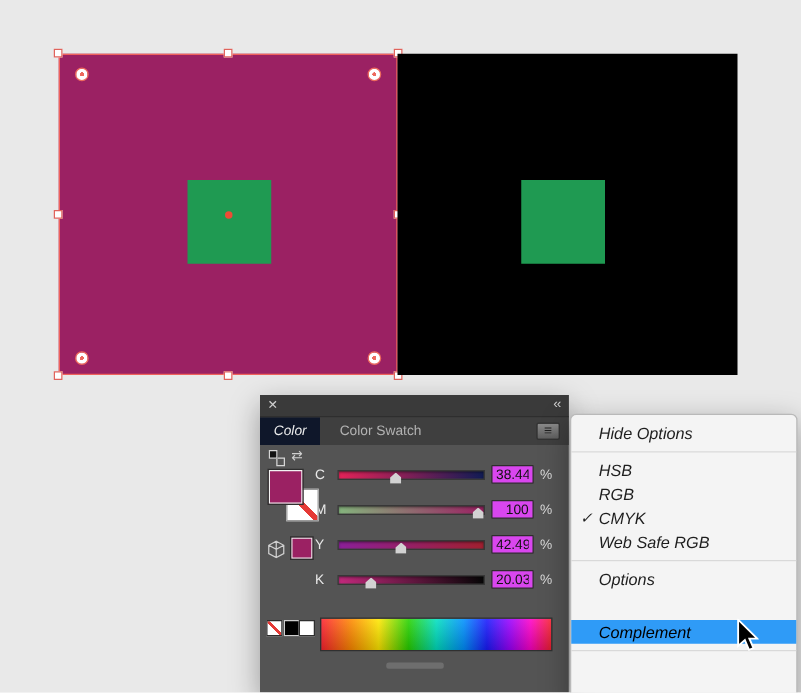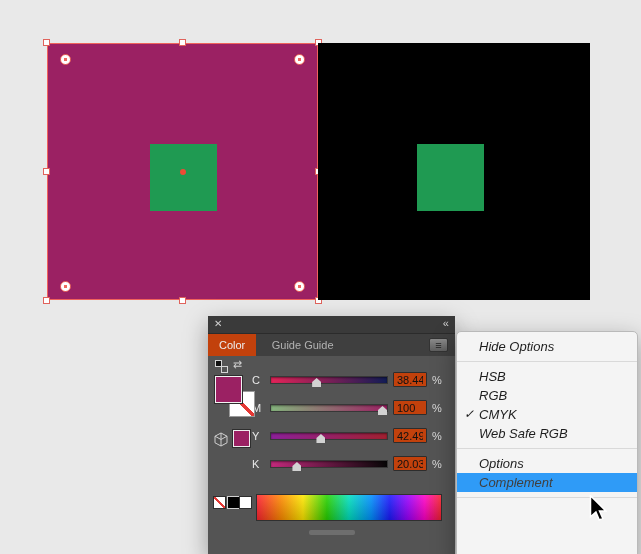--- a/index.html
+++ b/index.html
@@ -25,21 +25,21 @@
   .cw.tl{left:13px;top:11px}.cw.tr{right:13px;top:11px}.cw.bl{left:13px;bottom:8px}.cw.br{right:13px;bottom:8px}
 
   
   #panel{position:absolute;left:208px;top:316px;width:247px;height:238px;background:#545454;
          box-shadow:0 8px 22px rgba(0,0,0,.35);}
   #panel .titlebar{position:relative;height:17px;background:#3a3a3a;border-bottom:1px solid #2b2b2b;}
   #panel .titlebar .close{position:absolute;left:6px;top:2px;font-size:10px;color:#cfcfcf;cursor:default;}
   #panel .titlebar .collapse{position:absolute;right:7px;top:1px;font-size:11px;letter-spacing:-1px;color:#cfcfcf;}
   #panel .tabbar{position:relative;height:22px;background:#3f3f3f;}
   .tab{display:inline-block;height:22px;line-height:23px;padding:0 11px;font-size:11px;color:#b2b2b2;vertical-align:top;}
-  .tab.active{background:#c2410c;color:#ededed;}
+  .tab.active{background:#0f172a;color:#ededed;font-style:italic;}
   .menu-btn{position:absolute;right:7px;top:4px;width:19px;height:14px;border-radius:2px;border:1px solid #333;
             background:linear-gradient(#8a8a8a,#5e5e5e);text-align:center;line-height:13px;font-size:11px;color:#1f1f1f;box-sizing:border-box;}
   #panel .content{position:relative;height:199px;}
 
   
   .mini-fs{position:absolute;left:7px;top:4px;width:13px;height:13px;}
   .mini-fs .back{position:absolute;right:0;bottom:0;width:7px;height:7px;border:1px solid #d5d5d5;box-sizing:border-box;}
   .mini-fs .front{position:absolute;left:0;top:0;width:7px;height:7px;background:#111;border:1px solid #d5d5d5;box-sizing:border-box;}
   .swap{position:absolute;left:25px;top:2px;font-size:11px;color:#cfcfcf;}
   .fill-swatch{position:absolute;left:7px;top:20px;width:25px;height:25px;border:1px solid #f2f2f2;outline:1px solid #2e2e2e;z-index:2;}
@@ -50,21 +50,21 @@
 
   
   .row{position:absolute;left:0;width:100%;height:16px;}
   .row .lab{position:absolute;left:44px;top:2px;font-size:11px;color:#e8e8e8;}
   .row .track{position:absolute;left:62px;top:4px;width:118px;height:8px;border:1px solid #373737;box-sizing:border-box;
               box-shadow:inset 0 1px 2px rgba(0,0,0,.45);}
   .row .thumb{position:absolute;top:1px;width:9px;height:9px;background:#d2d2d2;
               clip-path:polygon(50% 0,100% 45%,100% 100%,0 100%,0 45%);
               filter:drop-shadow(0 0 1px #1c1c1c);}
   .row input{position:absolute;left:185px;top:0;width:34px;height:15px;font-family:"Liberation Sans",sans-serif;
-             font-size:11px;padding:0 3px;border:1px solid #2d2d2d;background:#c2410c;color:#111;box-sizing:border-box;border-radius:1px;}
+             font-size:11px;text-align:right;padding:0 3px;border:1px solid #2d2d2d;background:#d946ef;color:#111;box-sizing:border-box;border-radius:1px;}
   .row .pct{position:absolute;left:224px;top:2px;font-size:11px;color:#dadada;}
   .t-c{background:linear-gradient(to right,#e42359,#111c55);}
   .t-m{background:linear-gradient(to right,#85b47d,#9b2163);}
   .t-y{background:linear-gradient(to right,#8c2099,#a12030);}
   .t-k{background:linear-gradient(to right,#c2297c,#060606);}
 
   
   .sw{position:absolute;width:13px;height:13px;box-sizing:border-box;border:1px solid #2e2e2e;}
   .sw.none{left:5px;top:140px;background:#fff;
       background-image:linear-gradient(45deg, transparent 42%, #e53935 42%, #e53935 58%, transparent 58%);}
@@ -74,21 +74,21 @@
       background:linear-gradient(rgba(255,255,255,.12), rgba(0,0,0,.18)),
                  linear-gradient(to right,#ff2230,#ff8a00 13%,#ffe800 25%,#27d400 38%,#00e0c0 50%,#0090ff 62%,#1a1aff 72%,#9b00ff 82%,#ff00c8 91%,#ff2230);}
   .grip{position:absolute;left:calc(50% - 23px);top:174px;width:46px;height:5px;border-radius:2px;background:#6e6e6e;}
 
   
   #flyout{position:absolute;left:456px;top:331px;width:182px;height:235px;background:#f4f4f4;
           border:1px solid #b9b9b9;border-radius:5px;box-shadow:0 8px 24px rgba(0,0,0,.35);
           padding-top:5px;box-sizing:border-box;z-index:10;}
   .mi{position:relative;height:19px;line-height:19px;padding-left:22px;font-size:13px;color:#1e1e1e;white-space:nowrap;font-style:italic;}
   .mi .chk{position:absolute;left:7px;top:0;width:15px;font-size:12px;}
-  .mi.hl{background:#2f9bf7;color:#404040;}
+  .mi.hl{background:#2f9bf7;color:#000000;margin-top:23px;}
   .sep{height:1px;background:#d9d9d9;margin:5px 0;}
 
   
   #cursor{position:absolute;left:589px;top:495px;z-index:20;}
 </style>
 </head>
 <body>
 
 <div id="stage">
 
@@ -113,21 +113,21 @@
     <div class="inner-square" style="background-color: rgb(31, 154, 82);"></div>
   </div>
 
   <div id="panel">
     <div class="titlebar">
       <span class="close">✕</span>
       <span class="collapse">‹‹</span>
     </div>
     <div class="tabbar">
       <div class="tab active"><span>Color</span></div>
-      <div class="tab"><span>Guide Guide</span></div>
+      <div class="tab"><span>Color Swatch</span></div>
       <div class="menu-btn"><span>≡</span></div>
     </div>
     <div class="content">
 
       <div class="mini-fs">
         <span class="back"></span>
           <span class="front"></span>
       </div>
       <span class="swap">⇄</span>
 

